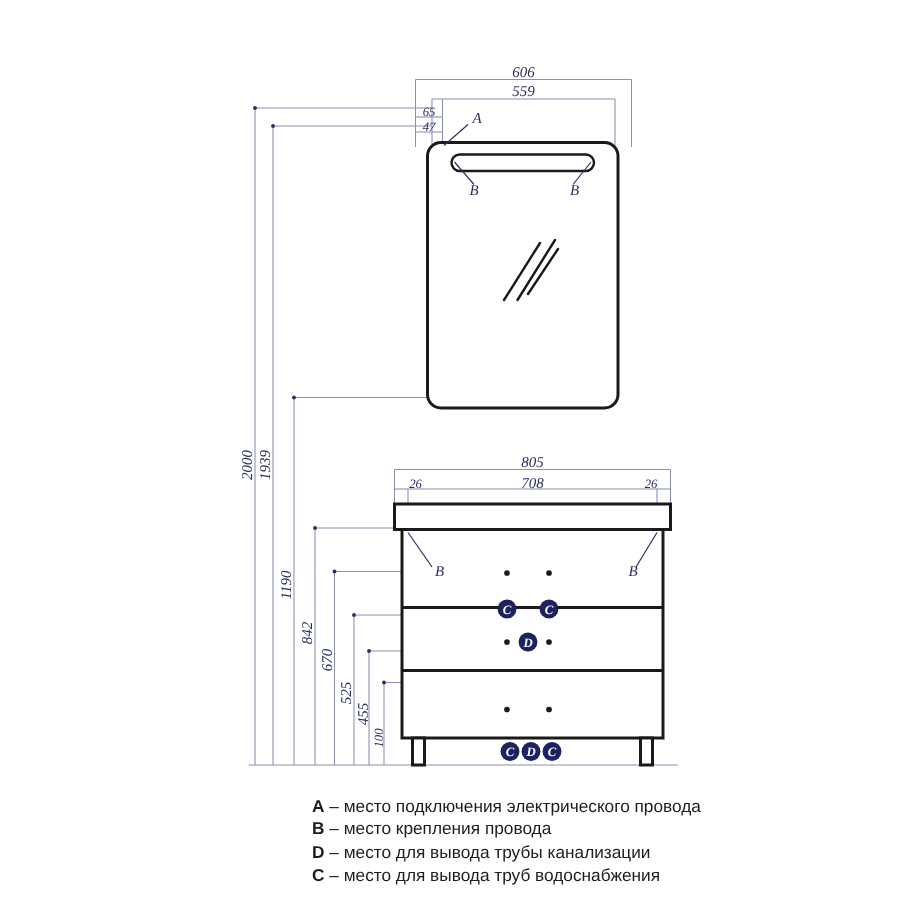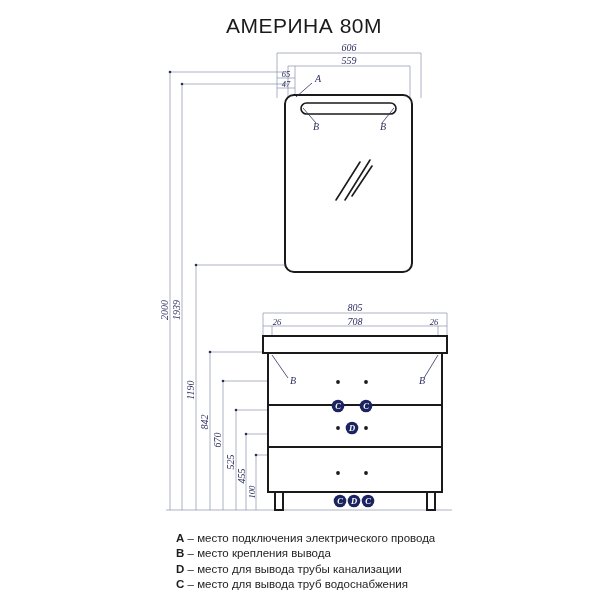--- a/index.html
+++ b/index.html
@@ -40,20 +40,21 @@
     left: 176px;
     top: 531px;
     width: 300px;
   }
   .legend-row {
     font-size: 11.5px;
     line-height: 15.4px;
     color: #1d1d1d;
     white-space: nowrap;
     font-family: "Liberation Sans", sans-serif;
+    margin-left: 32px;
   }
   .legend-key {
     font-weight: bold;
   }
   
   .dimtxt {
     font-family: "Liberation Serif", serif;
     font-style: italic;
     font-size: 10px;
     fill: #2b2f5e;
@@ -73,21 +74,20 @@
     font-weight: bold;
     font-size: 8.5px;
     fill: #ffffff;
   }
 </style>
 </head>
 <body>
 
 <div id="stage">
 
-  <div class="title">АМЕРИНА 80М</div>
 
   <svg class="drawing" viewBox="0 0 608 608">
 
     <g stroke="#8a8fae" stroke-width="0.7" fill="none">
 
       <line x1="170" y1="72" x2="170" y2="510"></line>
       <line x1="182" y1="84" x2="182" y2="510"></line>
 
       <line x1="196" y1="265" x2="196" y2="510"></line>
 
@@ -264,21 +264,21 @@
 
   <div class="legend">
     <div class="legend-row">
       <span class="legend-key">A</span>
       <span>–</span>
       <span>место подключения электрического провода</span>
     </div>
     <div class="legend-row">
       <span class="legend-key">B</span>
       <span>–</span>
-      <span>место крепления вывода</span>
+      <span>место крепления провода</span>
     </div>
     <div class="legend-row">
       <span class="legend-key">D</span>
       <span>–</span>
       <span>место для вывода трубы канализации</span>
     </div>
     <div class="legend-row">
       <span class="legend-key">C</span>
       <span>–</span>
       <span>место для вывода труб водоснабжения</span>

